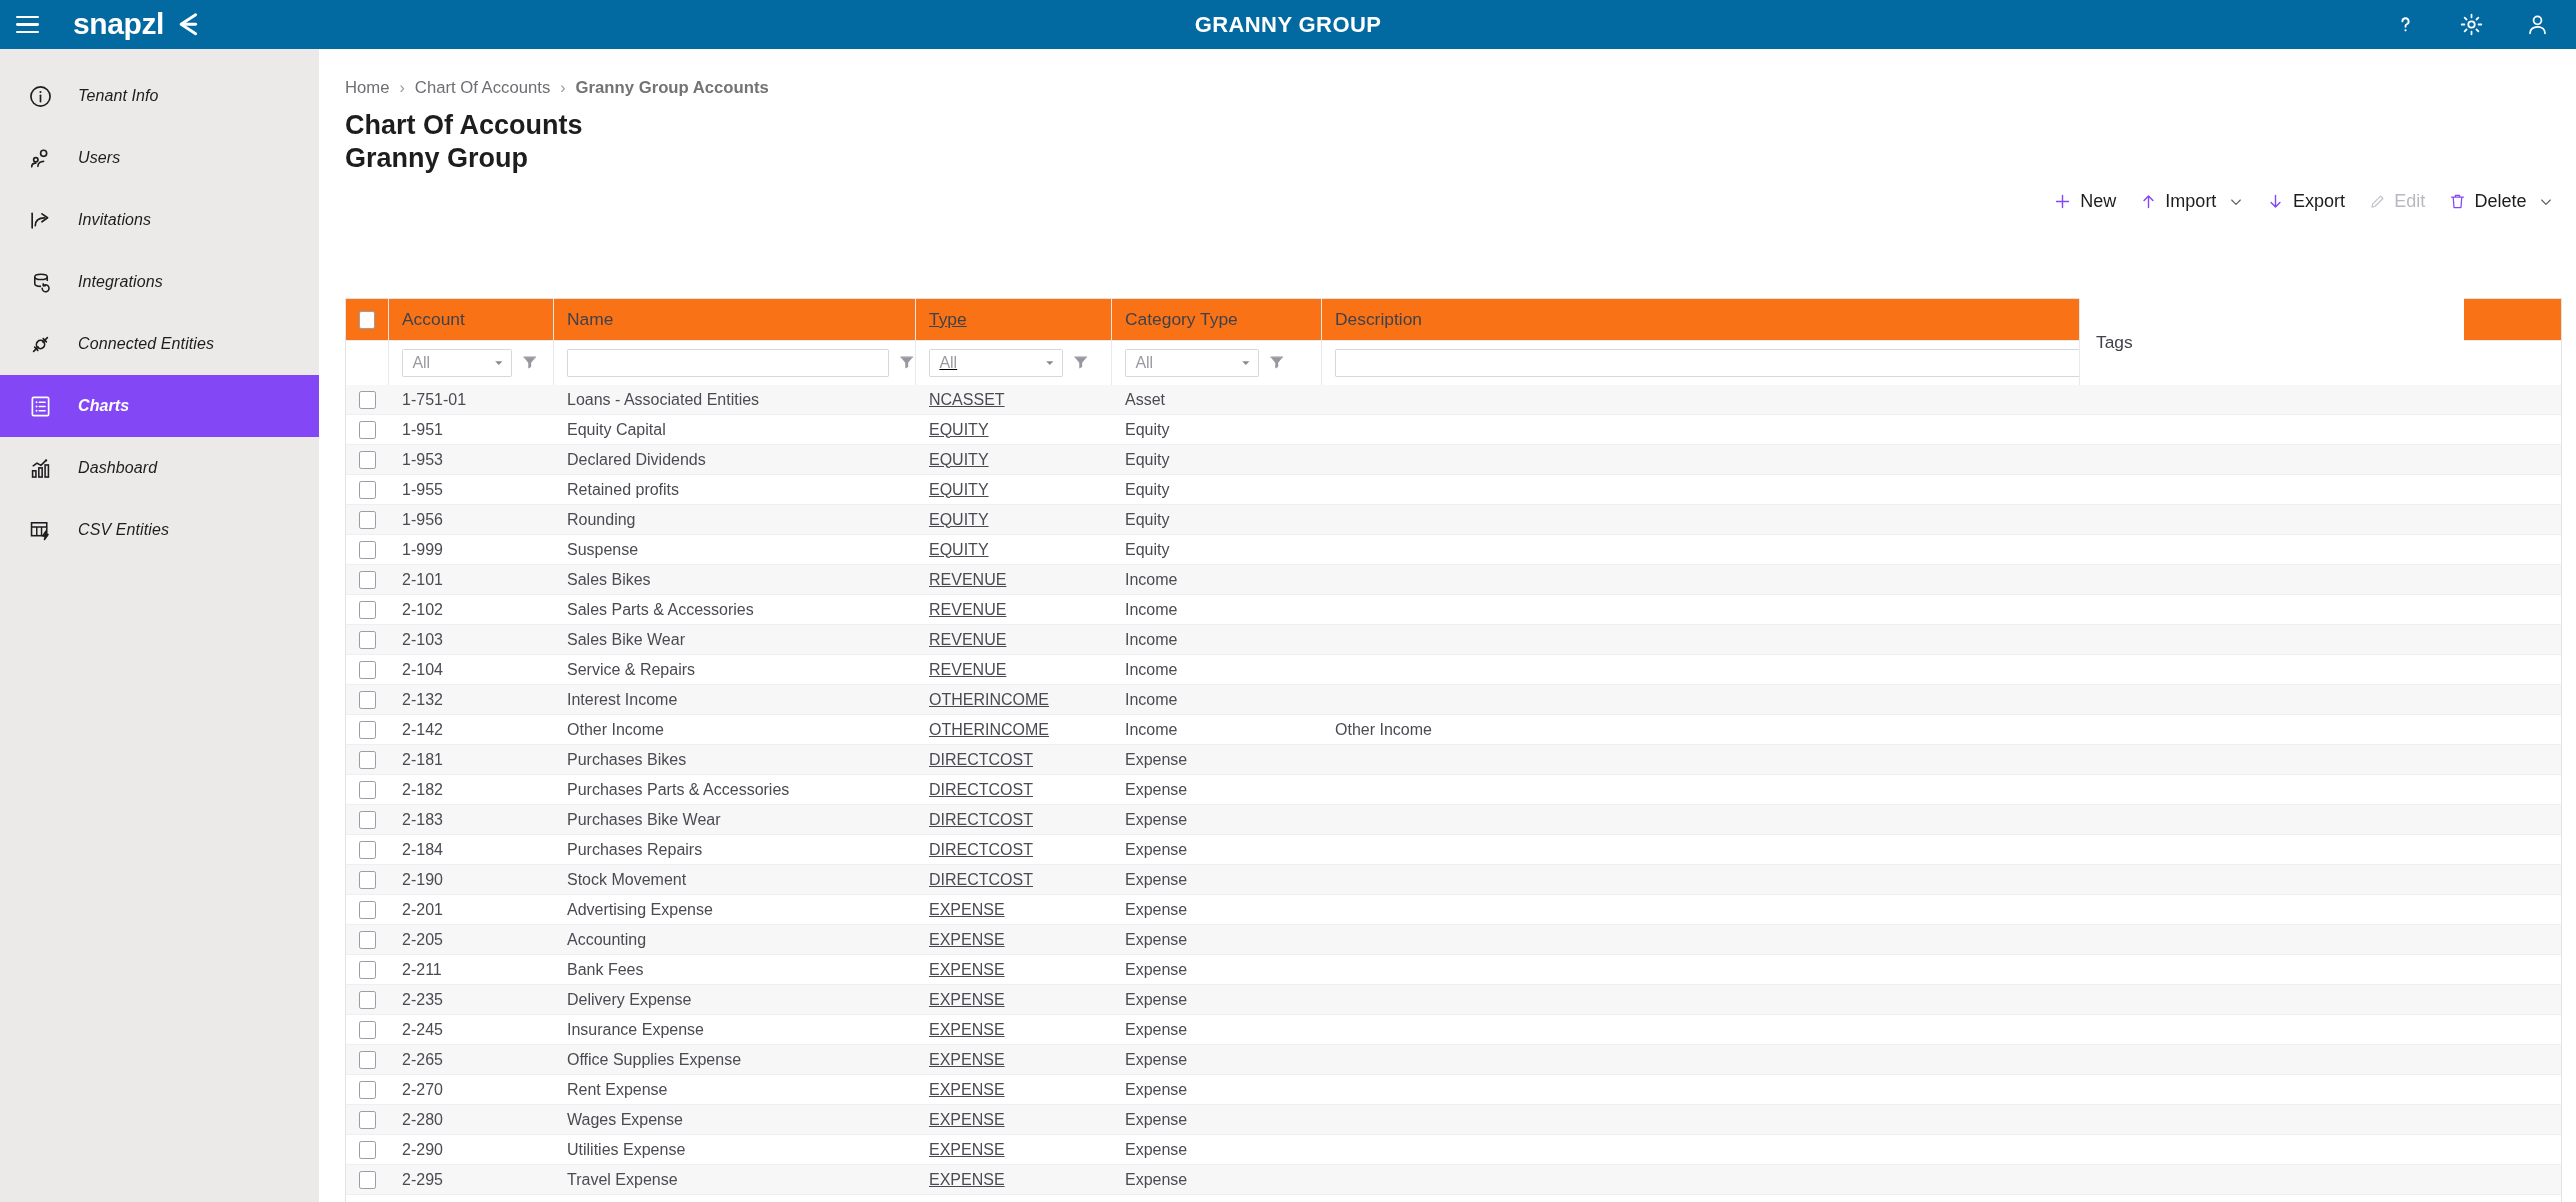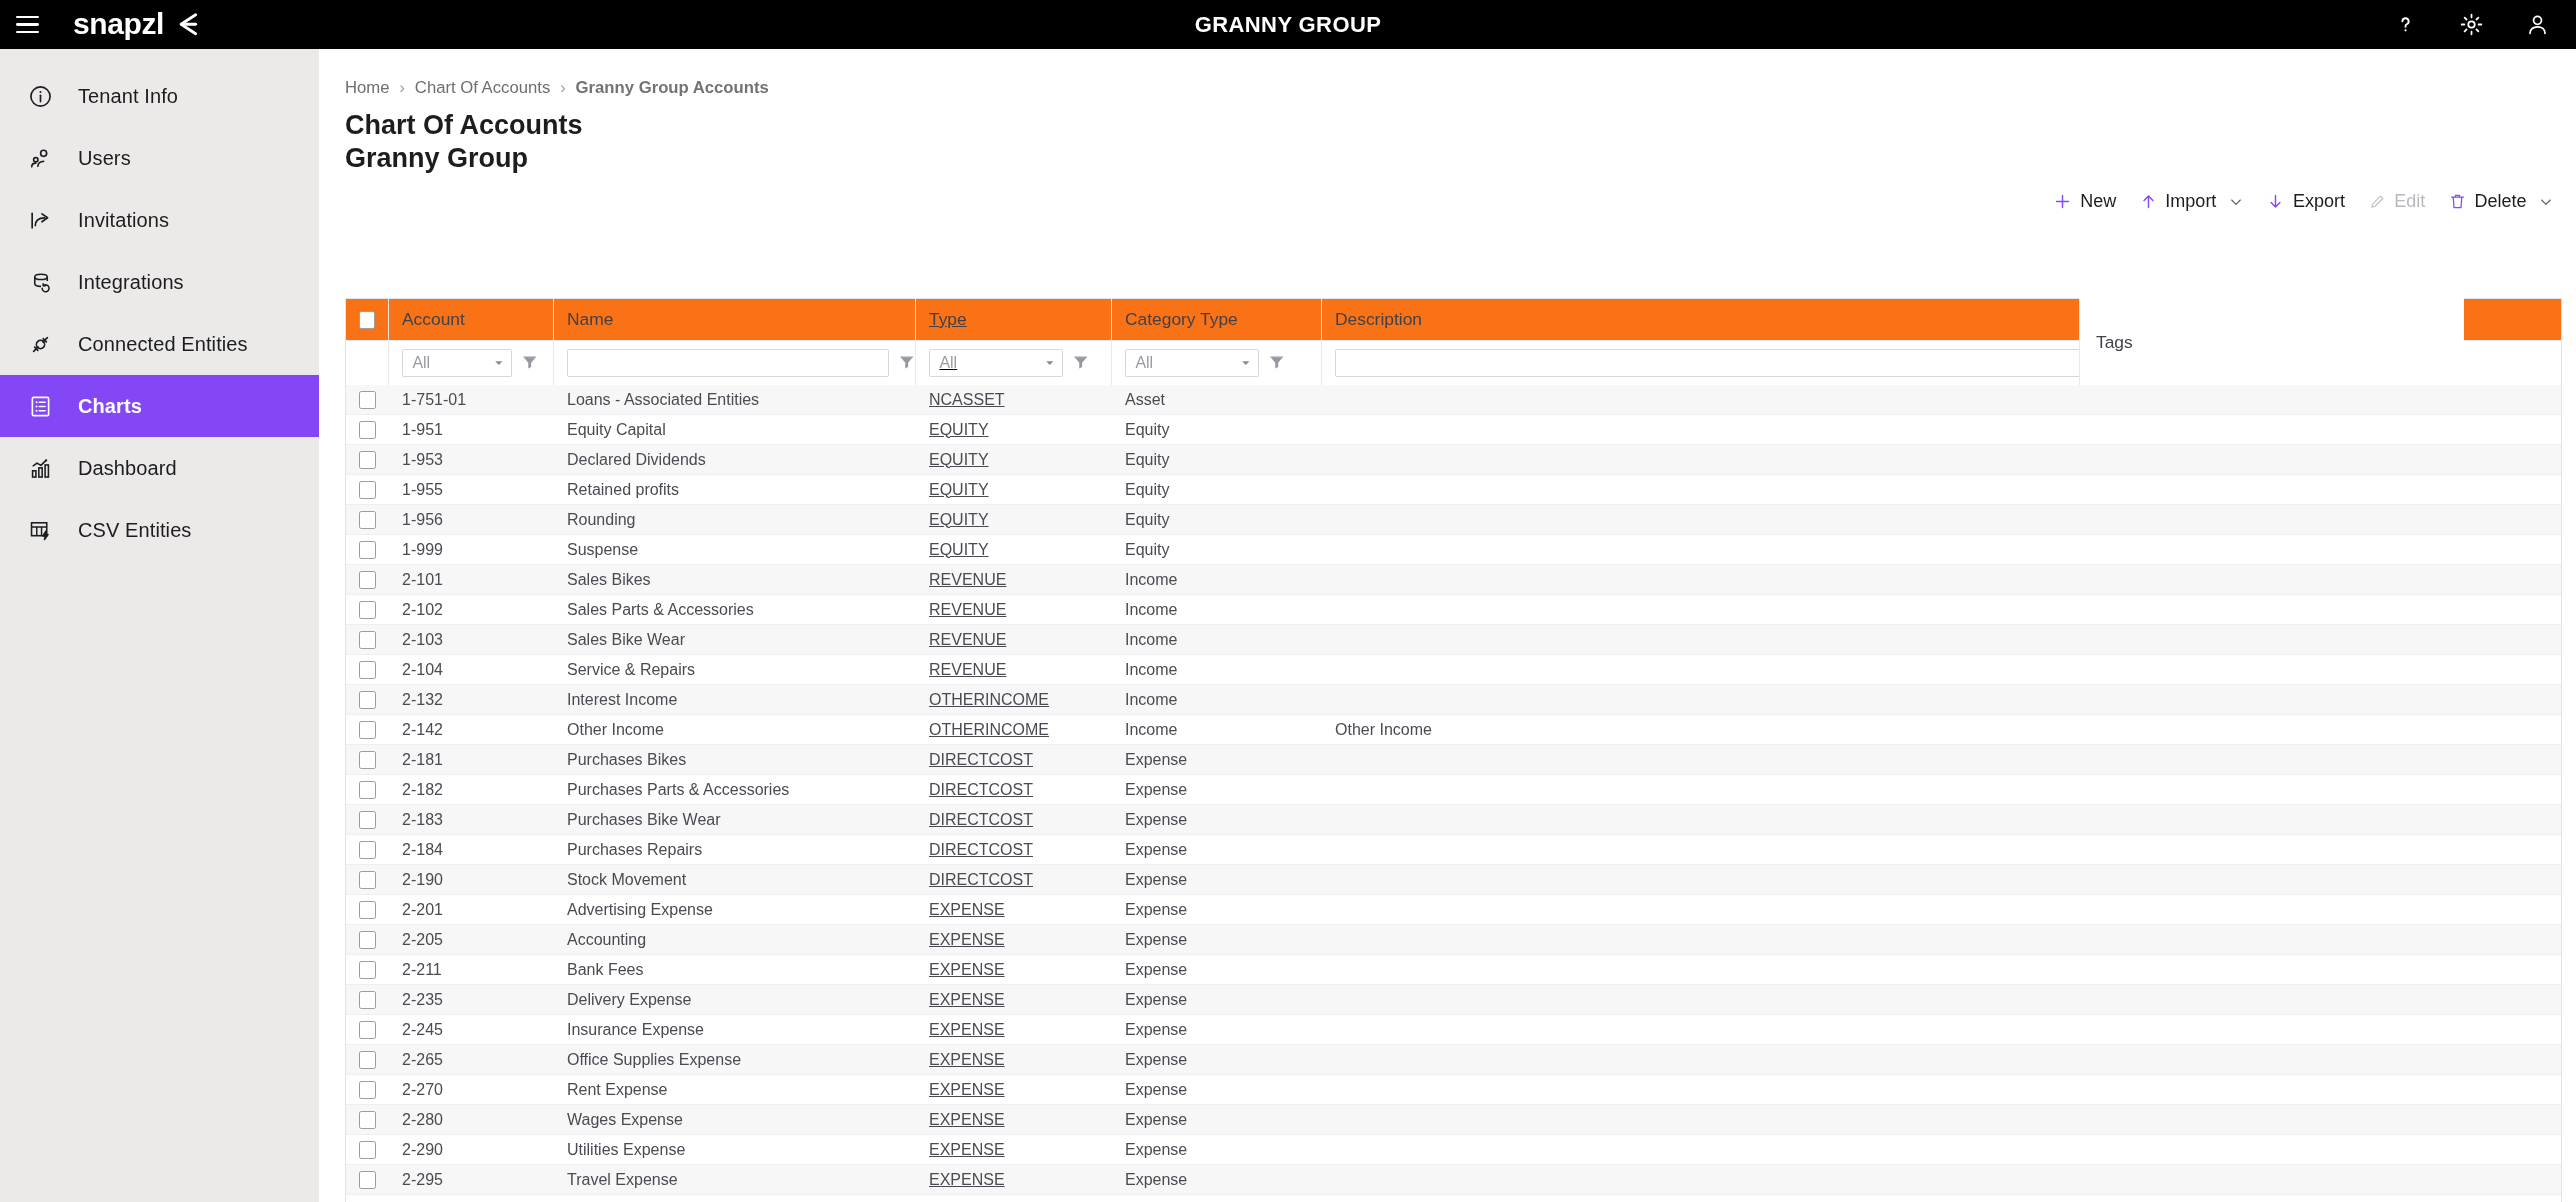--- a/index.html
+++ b/index.html
@@ -7,21 +7,21 @@
     width: 2576px; height: 1202px;
     font-family: "Liberation Sans", sans-serif;
     background: #ffffff;
     overflow: hidden;
   }
 
   
   .topbar {
     position: absolute; top: 0; left: 0;
     width: 2576px; height: 49px;
-    background: #000000;
+    background: #0369a1;
     display: flex; align-items: center;
   }
   .hamburger {
     width: 32px; height: 25px;
     margin-left: 16px;
     display: flex; flex-direction: column; justify-content: center; gap: 5px;
     cursor: pointer;
   }
   .hamburger span { display: block; height: 2.2px; background: #fff; border-radius: 1.4px; }
   .hamburger span:nth-child(1) { width: 23px; }
@@ -65,21 +65,21 @@
   }
   .nav-item {
     height: 62px;
     display: flex; align-items: center;
     padding-left: 26px;
     gap: 23px;
     cursor: pointer;
     color: #1d1d1f;
   }
   .nav-item.active { background: #8347F5; color: #ffffff; }
-  .nav-label { font-size: 20px; letter-spacing: 0.1px; }
+  .nav-label { font-size: 16px; letter-spacing: 0.1px; font-style: italic; }
   .nav-item.active .nav-label { font-weight: bold; }
   .nav-icon { width: 29px; height: 29px; display: flex; align-items: center; justify-content: center; flex: 0 0 29px; }
 
   
   .main {
     position: absolute; top: 49px; left: 319px;
     width: 2257px; height: 1153px;
     background: #ffffff;
   }
 

